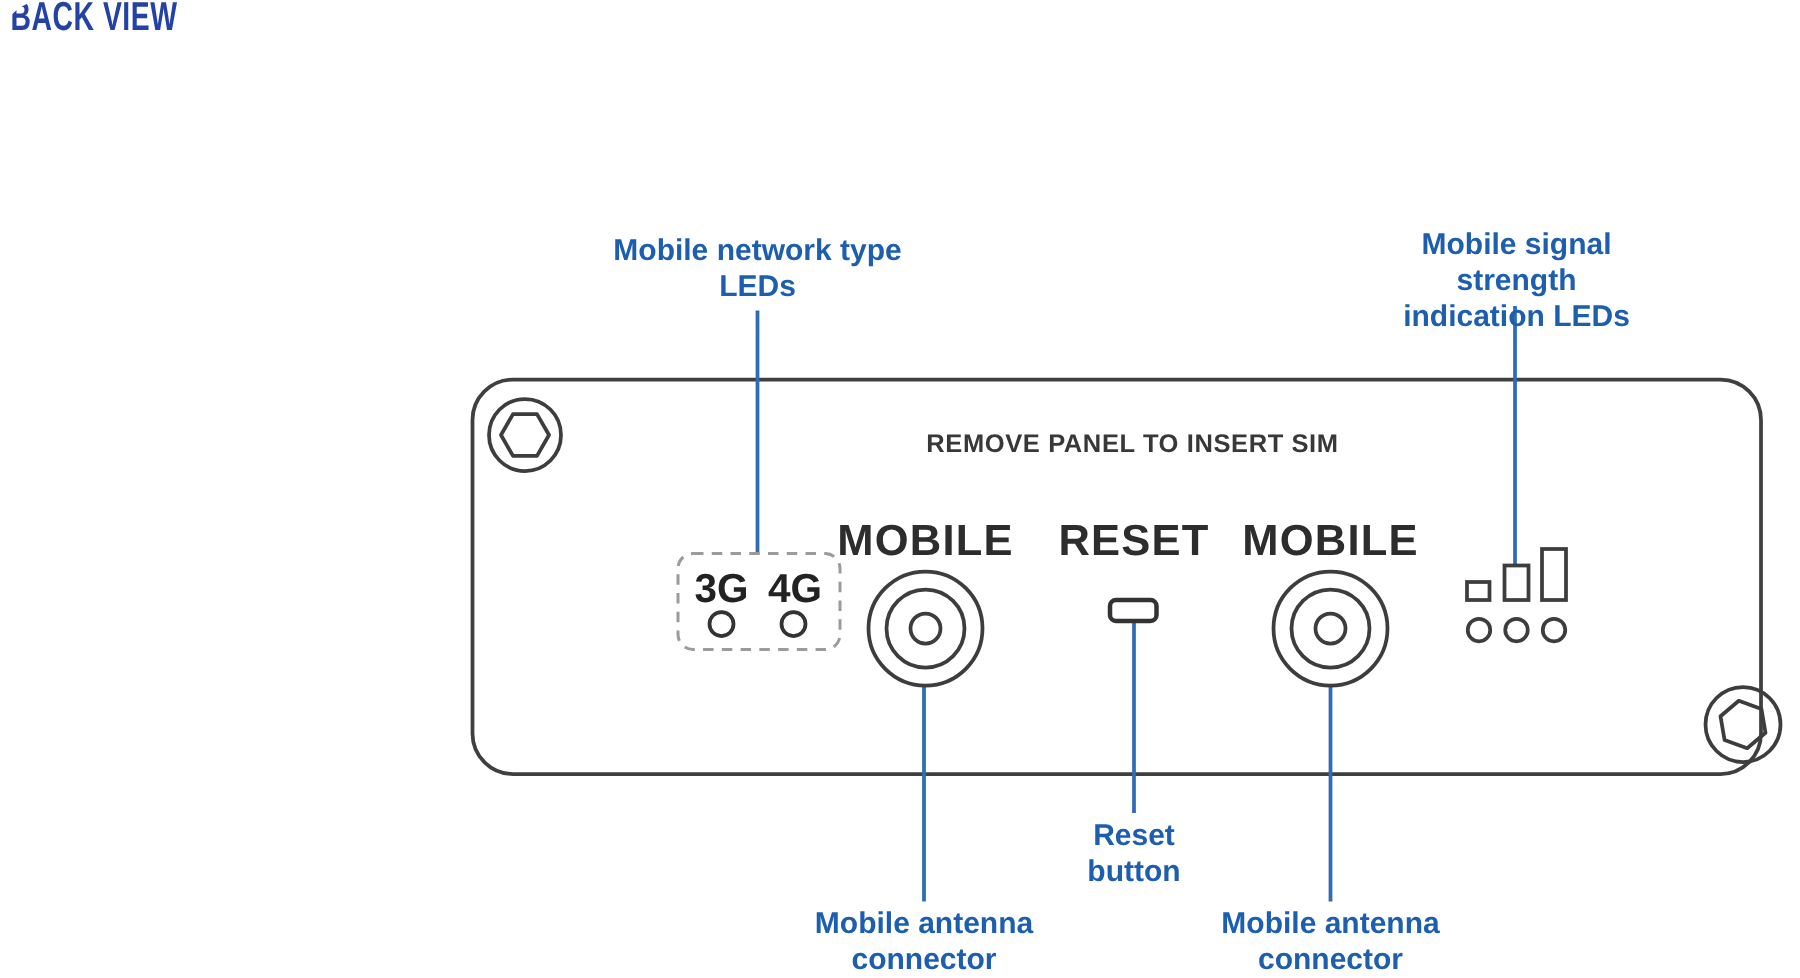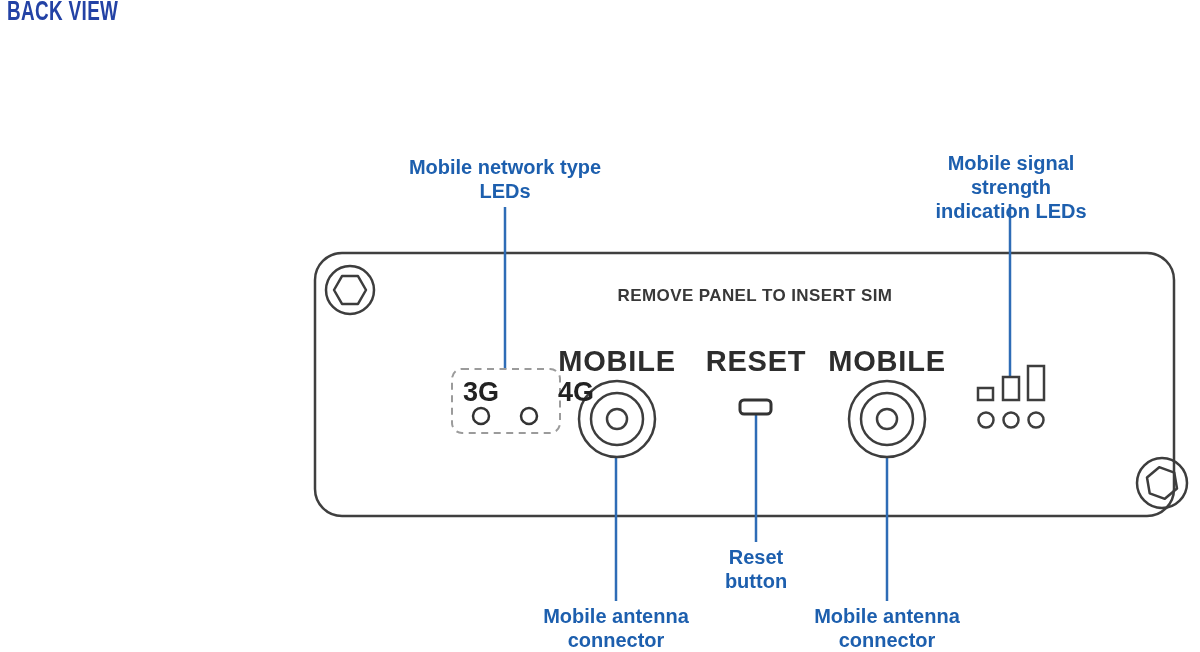--- a/index.html
+++ b/index.html
@@ -3,20 +3,21 @@
 <meta charset="utf-8">
 <style>
   html, body { margin: 0; padding: 0; background: #ffffff; }
   .canvas {
     position: relative;
     width: 1200px;
     height: 652px;
     background: #ffffff;
     overflow: hidden;
     font-family: "Liberation Sans", sans-serif;
+    border-radius: 30px;
   }
   .canvas svg { position: absolute; left: 0; top: 0; }
 
   .page-title {
     position: absolute;
     left: 7px;
     top: -4px;
     font-size: 27px;
     font-weight: bold;
     letter-spacing: 0.5px;
@@ -132,21 +133,21 @@
   <div class="panel-heading" style="left:755px; top:286px;">REMOVE PANEL TO INSERT SIM</div>
 
   <div class="port-label" style="left:617px; top:345px;">MOBILE</div>
 
   <div class="port-label" style="left:756px; top:345px;">RESET</div>
 
   <div class="port-label" style="left:887px; top:345px;">MOBILE</div>
 
   <div class="led-label" style="left:481px; top:377px;">3G</div>
 
-  <div class="led-label" style="left:530px; top:377px;margin-left:46px;">4G</div>
+  <div class="led-label" style="left:530px; top:377px;">4G</div>
 
   <div class="callout-label" style="left:756px; top:545px;">Reset
 button</div>
 
   <div class="callout-label" style="left:616px; top:604px;">Mobile antenna
 connector</div>
 
   <div class="callout-label" style="left:887px; top:604px;">Mobile antenna
 connector</div>
 

